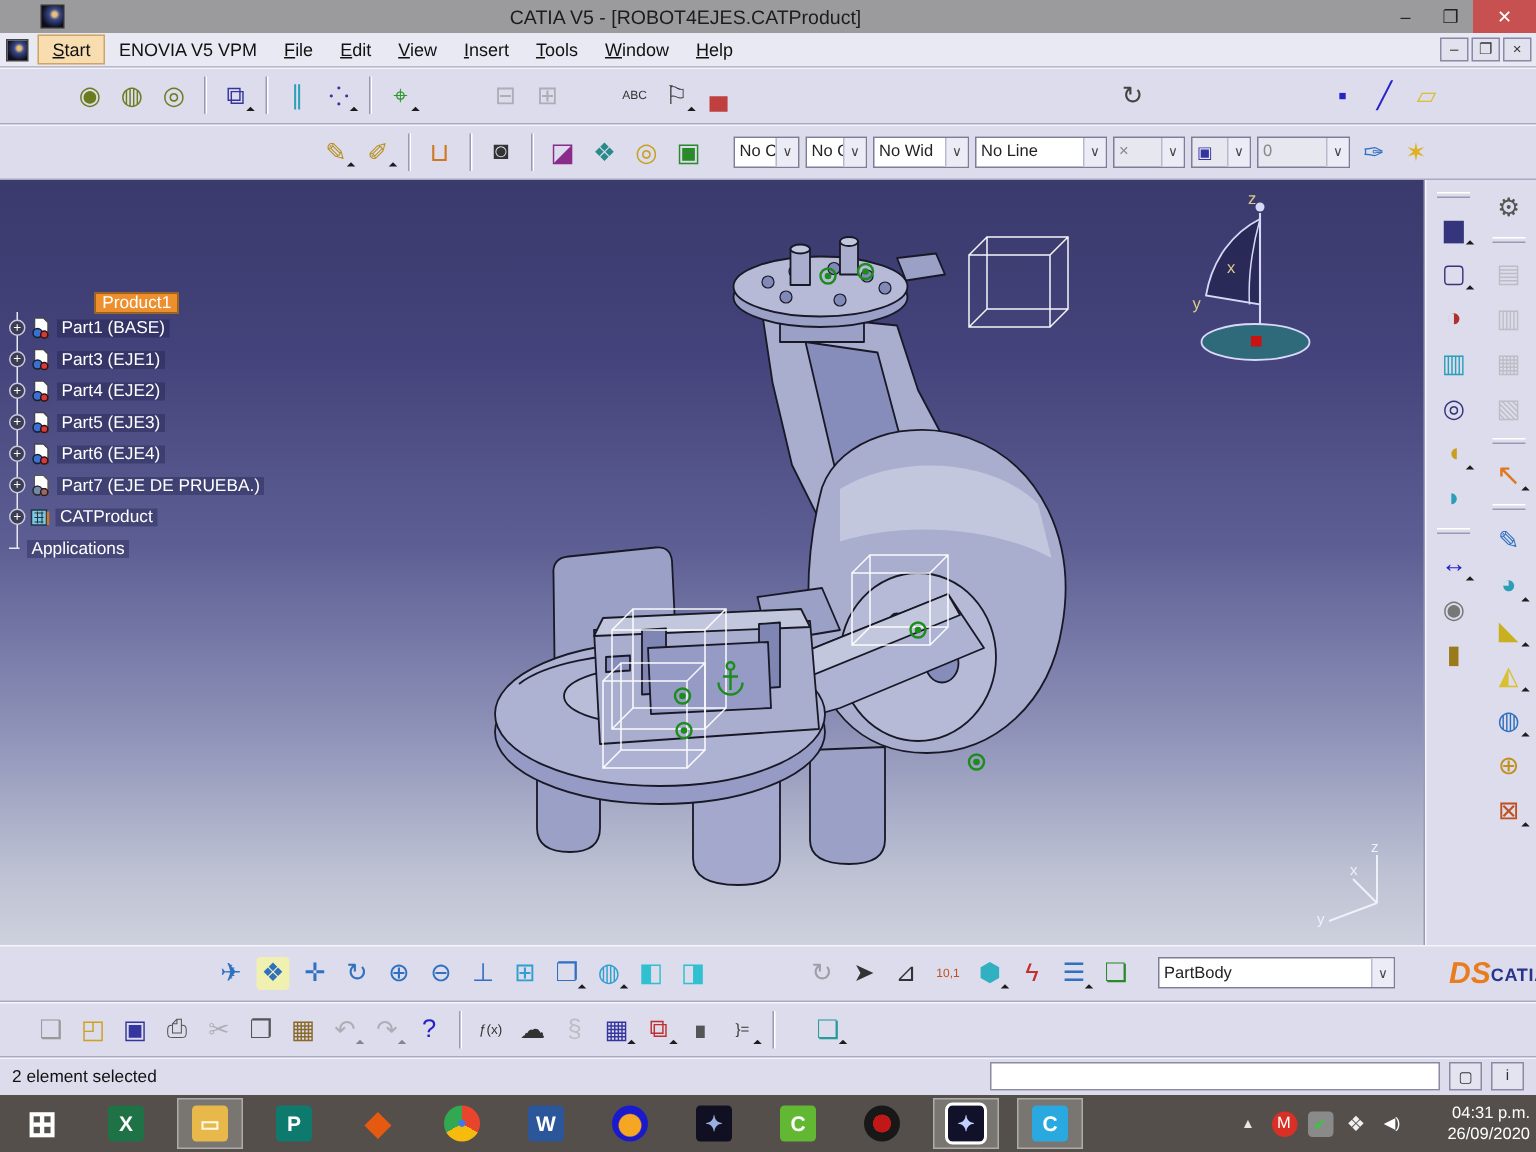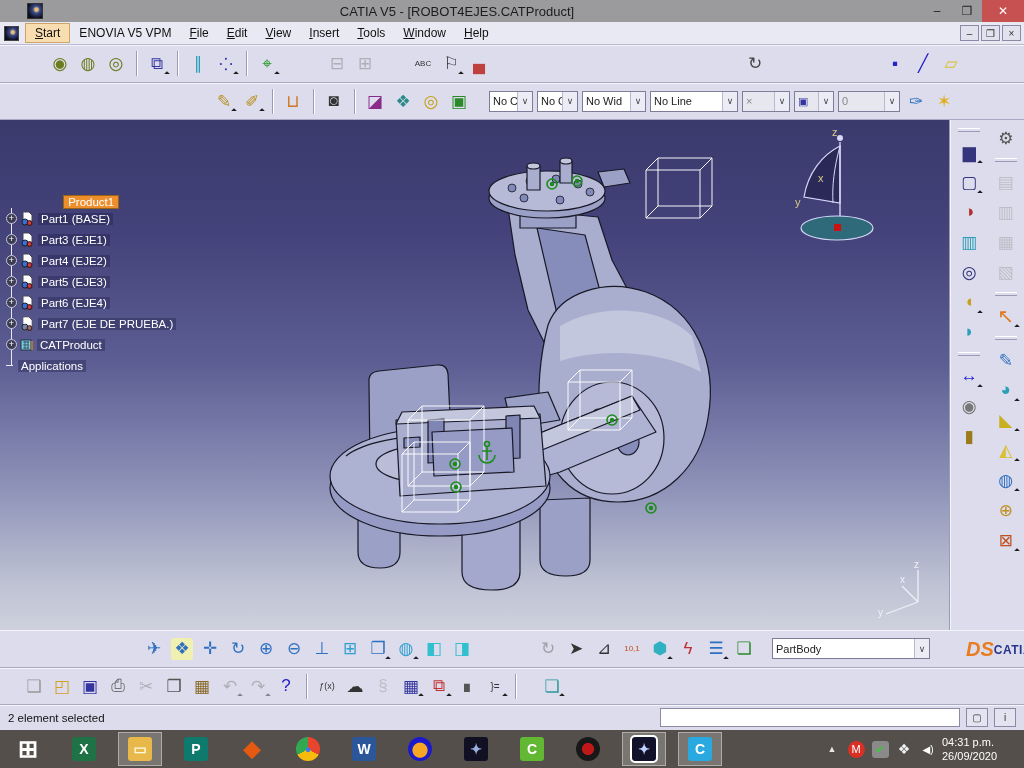--- a/index.html
+++ b/index.html
@@ -85,21 +85,21 @@
 
   
   .taskbar { height:38px; background:var(--taskbar,#544f4a); display:flex; align-items:center; padding-left:6px; position:relative; }
   .tbi { width:44px; height:34px; display:flex; align-items:center; justify-content:center; position:relative; flex:0 0 auto; }
   .tbi .g { width:24px; height:24px; display:flex; align-items:center; justify-content:center; font-weight:bold; font-size:14px; border-radius:3px; }
   .tbi.active { background:rgba(255,255,255,.22); border:1px solid rgba(255,255,255,.4); }
   .tbi.frame .g { outline:2px solid #fff; }
   .tray { position:absolute; right:86px; display:flex; align-items:center; gap:4px; }
   .tri { width:20px; height:22px; display:flex; align-items:center; justify-content:center; }
   .tri .g { width:17px; height:17px; display:flex; align-items:center; justify-content:center; font-size:11px; border-radius:3px; }
-  .clock { position:absolute; right:4px; width:78px; color:#fff; font-size:11px; line-height:14px; }
+  .clock { position:absolute; right:4px; width:78px; text-align:right; color:#fff; font-size:11px; line-height:14px; }
 </style>
 </head>
 <body>
 
 <div class="titlebar">
   <div class="appicon"></div>
   <div class="titletext">CATIA V5 - [ROBOT4EJES.CATProduct]</div>
   <div class="winbtns">
 
   <div class="wbtn">

